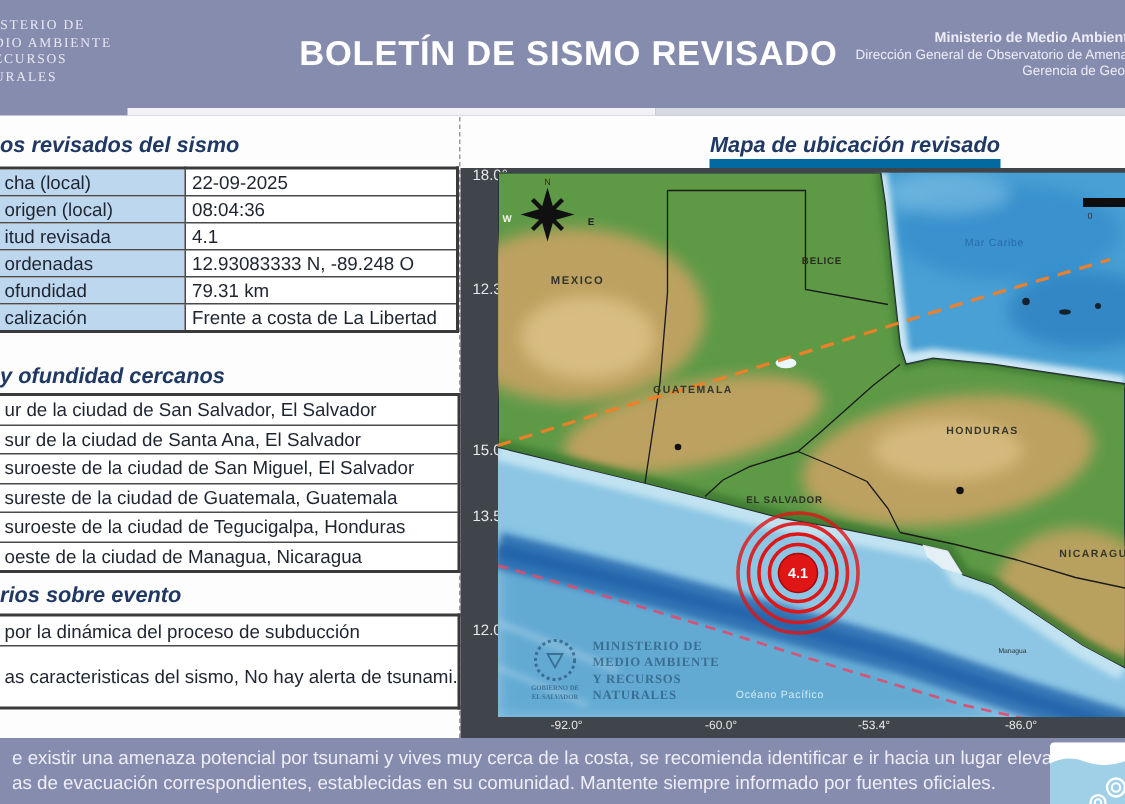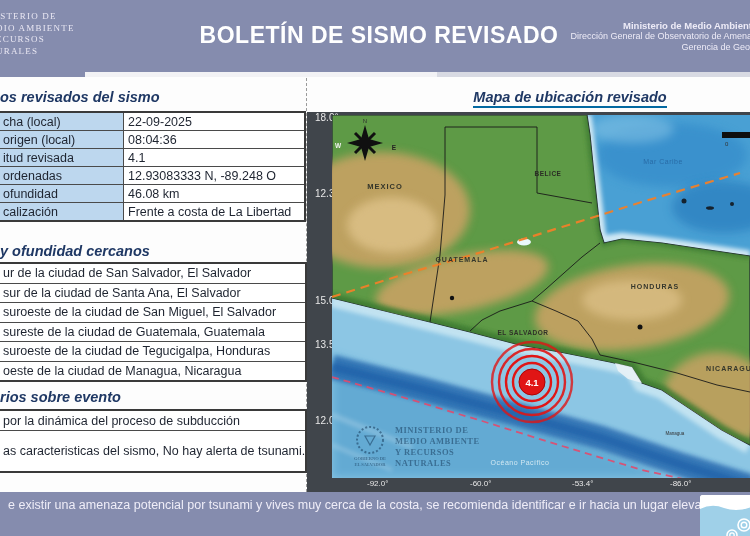--- a/index.html
+++ b/index.html
@@ -19,21 +19,21 @@
         font-size:23px;font-weight:bold;letter-spacing:.5px;}
   .org{position:absolute;right:-2px;top:20px;text-align:right;color:#EDEBF7;font-size:9px;line-height:11px;white-space:nowrap;}
   .org .b{font-weight:bold;font-size:9.5px;}
   
   .pagebreak{position:absolute;left:306px;top:78px;height:414px;width:0;border-left:1px dashed #9A9A9A;}
   
   .sec-title{position:absolute;color:#1F3864;font-weight:bold;font-style:italic;font-size:14.5px;
         white-space:nowrap;border-bottom:2px solid #1F3864;padding-bottom:17px;}
   .map-title-wrap{position:absolute;left:420px;top:88px;width:300px;text-align:center;}
   .map-title-wrap span{display:inline-block;color:#1F3864;font-weight:bold;font-style:italic;font-size:14.5px;
-        border-bottom:2px solid #0369a1;padding-bottom:1px;white-space:nowrap;}
+        border-bottom:6px solid #0369a1;padding-bottom:1px;white-space:nowrap;}
   
   table{border-collapse:collapse;position:absolute;background:#FFFFFF;
         font-size:12.5px;color:#1E2430;table-layout:fixed;}
   td{border:1px solid #4A4A4A;padding:0 4px;height:17px;line-height:14px;overflow:hidden;white-space:nowrap;}
   .t-data{left:-3px;top:111px;width:309px;border:2px solid #3A3A3A;}
   .t-data td.lbl{background:#BDD7EE;width:116px;}
   .t-data td.val{text-align:left;}
   .t-cities{left:-3px;top:262px;width:310px;border:2px solid #3A3A3A;}
   .t-cities td{height:18.5px;}
   .t-comments{left:-3px;top:409px;width:310px;border:2px solid #3A3A3A;}
@@ -90,21 +90,21 @@
   <tr>
     <td class="lbl">itud revisada</td>
     <td class="val">4.1</td>
   </tr>
   <tr>
     <td class="lbl">ordenadas</td>
     <td class="val">12.93083333 N, -89.248 O</td>
   </tr>
   <tr>
     <td class="lbl">ofundidad</td>
-    <td class="val">46.08 km</td>
+    <td class="val">79.31 km</td>
   </tr>
   <tr>
     <td class="lbl">calización</td>
     <td class="val">Frente a costa de La Libertad</td>
   </tr>
 </tbody>
   </table>
 
 <span class="sec-title" style="left:0;top:243px;">y ofundidad cercanos</span>
 
@@ -263,20 +263,21 @@
       <text class="wm" x="63" y="318" font-size="8.5" font-weight="bold" letter-spacing="0.5" fill="#1E4668">MINISTERIO DE</text>
       <text class="wm" x="63" y="329" font-size="8.5" font-weight="bold" letter-spacing="0.5" fill="#1E4668">MEDIO AMBIENTE</text>
       <text class="wm" x="63" y="340" font-size="8.5" font-weight="bold" letter-spacing="0.5" fill="#1E4668">Y RECURSOS</text>
       <text class="wm" x="63" y="351" font-size="8.5" font-weight="bold" letter-spacing="0.5" fill="#1E4668">NATURALES</text>
     </g>
   </svg>
 </div>
 
 <div class="footer">
   <div class="fl">e existir una amenaza potencial por tsunami y vives muy cerca de la costa, se recomienda identificar e ir hacia un lugar elevado,</div>
+  <div class="fl">as de evacuación correspondientes, establecidas en su comunidad. Mantente siempre informado por fuentes oficiales.</div>
 </div>
 
 <div class="tsunami-box">
   <svg width="54" height="45" viewBox="0 0 54 45">
     <rect width="54" height="45" fill="#FFFFFF"></rect>
     <path d="M0,14 Q12,8 24,13 Q38,18 54,11 L54,45 L0,45 Z" fill="#9FD0E8"></path>
     <circle cx="44" cy="30" r="6" fill="none" stroke="#FFFFFF" stroke-width="1.6"></circle>
     <circle cx="44" cy="30" r="2.8" fill="none" stroke="#FFFFFF" stroke-width="1.4"></circle>
     <circle cx="32" cy="40" r="5" fill="none" stroke="#FFFFFF" stroke-width="1.5"></circle>
     <circle cx="32" cy="40" r="2.2" fill="none" stroke="#FFFFFF" stroke-width="1.3"></circle>

